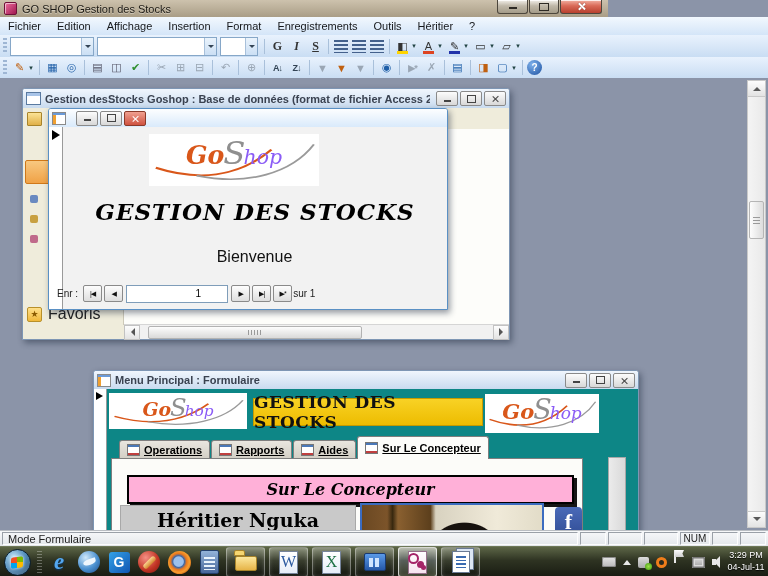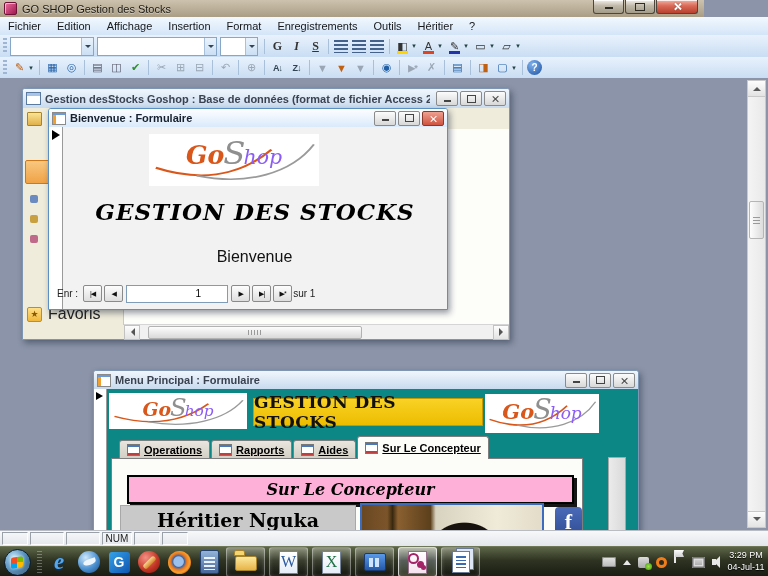--- a/index.html
+++ b/index.html
@@ -1,18 +1,18 @@
 <!DOCTYPE html>
 <html><head>
 <meta charset="utf-8">
 <style>
   html,body{margin:0;padding:0}
   body{width:768px;height:576px;position:relative;overflow:hidden;font-family:"Liberation Sans",sans-serif;background:#8b94a8;-webkit-font-smoothing:antialiased}
   
-  .titlebar{position:absolute;left:0;top:0;width:704px;height:17px;background:linear-gradient(#cdc2ad,#a99d86);display:flex;align-items:center;border-bottom:1px solid #8d систем;}
+  .titlebar{position:absolute;left:0;top:0;width:608px;height:17px;background:linear-gradient(#cdc2ad,#a99d86);display:flex;align-items:center;border-bottom:1px solid #8d систем;}
   .titlebar{border-bottom:1px solid #8d8270}
   .icon-access{width:11px;height:11px;margin:0 5px 0 4px;border-radius:2px;background:linear-gradient(135deg,#ee6e9e,#a01850);border:1px solid #6e1038;box-shadow:inset 1px 1px 0 rgba(255,255,255,.55)}
   .titlebar .title-text{font-size:11px;color:#1d1a14;text-shadow:0 1px 0 rgba(255,255,255,.4)}
   .aero-controls{position:absolute;top:0;right:6px;display:flex}
   .aero{height:13px;border:1px solid #4c463c;border-top:none;border-radius:0 0 3px 3px;display:flex;align-items:center;justify-content:center;margin-left:1px;background:linear-gradient(rgba(255,255,255,.75),rgba(190,185,175,.55) 45%,rgba(150,145,130,.5));box-shadow:inset 0 1px 0 rgba(255,255,255,.8)}
   .aero.min{width:29px}.aero.max{width:28px}.aero.close{width:40px;background:linear-gradient(#f3b3a4,#d96a57 45%,#b8402e);}
   .g-min{width:8px;height:2px;background:#2e2a24;margin-top:3px}
   .g-max{width:8px;height:6px;border:1px solid #2e2a24;background:transparent}
   .g-close{width:9px;height:9px;position:relative}
   .g-close::before,.g-close::after{content:"";position:absolute;left:4px;top:0;width:1.6px;height:9px;background:#fff;box-shadow:0 0 1px #6e1408}
@@ -344,21 +344,20 @@
         <span class="hbtn">
             <span class="tri-r"></span>
           </span>
       </div>
     </div>
   </div>
 
   <div class="child-win" style="left:48px;top:30px;width:398px;height:200px;z-index:5;border-color:#5a90c4;">
     <div class="child-title active" style="height:18px">
       <span class="icon-form"></span>
-      <span class="wtitle">Bienvenue : Formulaire</span>
       <span class="win-btns">
         <span class="wbtn">
             <span class="g-min"></span>
           </span>
         <span class="wbtn">
             <span class="g-max"></span>
           </span>
         <span class="wbtn red">
             <span class="wx"></span>
           </span>
@@ -459,20 +458,21 @@
         <div class="mp-photo"></div>
         <div class="mp-fb">f</div>
       </div>
       <div class="mp-vscroll"></div>
     </div>
   </div>
 
 </div>
 
 <div class="statusbar">
+  <span class="spanel main">Mode Formulaire</span>
   <span class="spanel sm"></span>
   <span class="spanel md"></span>
   <span class="spanel md"></span>
   <span class="spanel num">NUM</span>
   <span class="spanel sm"></span>
   <span class="spanel sm" style="margin-right:0"></span>
 </div>
 
 <div class="taskbar">
   <div class="tb-items">

